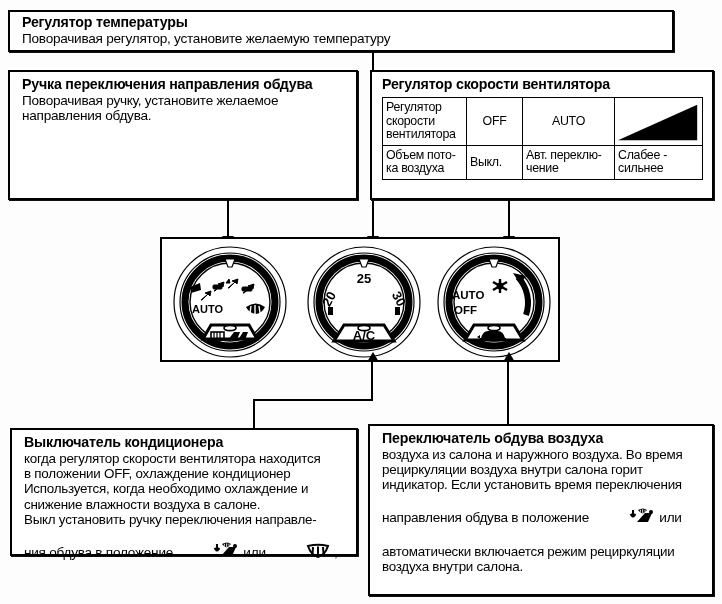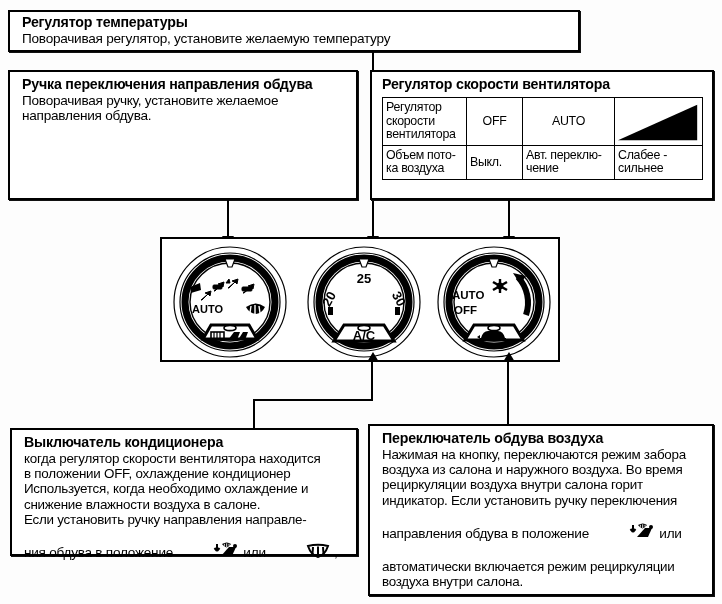--- a/index.html
+++ b/index.html
@@ -33,21 +33,21 @@
   .box-body {
     font-size: 13.6px;
     line-height: 1.13;
     letter-spacing: -0.25px;
   }
   .box-body p { margin: 0; white-space: nowrap; }
 
   
   #temp-box {
     left: 8px; top: 10px;
-    width: 572px; height: 42px;
+    width: 666px; height: 42px;
     padding: 3px 0 0 12px;
   }
 
   
   #airflow-box {
     left: 8px; top: 70px;
     width: 350px; height: 130px;
     padding: 5px 0 0 12px;
   }
 
@@ -318,21 +318,21 @@
   <div class="arrow-up" style="left:503px; top:352px;"></div>
   <div class="line vline" style="left:507px; top:362px; height:64px;"></div>
 
   <div class="box" id="ac-box">
     <div class="box-title">Выключатель кондиционера</div>
     <div class="box-body">
       <p>когда регулятор скорости вентилятора находится</p>
       <p>в положении OFF, охлаждение кондиционер</p>
       <p>Используется, когда необходимо охлаждение и</p>
       <p>снижение влажности воздуха в салоне.</p>
-      <p>Если установить ручку направления направле-</p>
+      <p>Выкл установить ручку переключения направле-</p>
       <div class="mixed-line">
         <span>ния обдува в положение </span>
         <span class="inline-ico">
           <svg width="26" height="17" viewBox="0 0 26 17">
             <path d="M4,2 v7 M4,9 l-2.5,-3 M4,9 l2.5,-3" stroke="#000" stroke-width="2" fill="none"></path>
             <path d="M8,14 l8,-9 h7 l-4,9 z" fill="#000"></path>
             <path d="M9,2 q5,-3 9,0 q-2,3.2 -4.5,3.6 Q11,5.2 9,2 z" fill="#000"></path>
             <g stroke="#fff" stroke-width="0.9">
               <line x1="11.5" y1="1.8" x2="11" y2="4.8"></line>
               <line x1="13.7" y1="1.3" x2="13.7" y2="5.2"></line>
@@ -354,24 +354,23 @@
         </span>
         <span> ,</span>
       </div>
 
     </div>
   </div>
 
   <div class="box" id="intake-box">
     <div class="box-title">Переключатель обдува воздуха</div>
     <div class="box-body">
-      <p>Нажимая на кнопку, переключаются режим забора</p>
       <p>воздуха из салона и наружного воздуха. Во время</p>
       <p>рециркуляции воздуха внутри салона горит</p>
-      <p>индикатор. Если установить ручку переключения</p>
+      <p>индикатор. Если установить время переключения</p>
       <div class="mixed-line">
         <span>направления обдува в положение </span>
         <span class="inline-ico">
           <svg width="26" height="17" viewBox="0 0 26 17">
             <path d="M4,2 v7 M4,9 l-2.5,-3 M4,9 l2.5,-3" stroke="#000" stroke-width="2" fill="none"></path>
             <path d="M8,14 l8,-9 h7 l-4,9 z" fill="#000"></path>
             <path d="M9,2 q5,-3 9,0 q-2,3.2 -4.5,3.6 Q11,5.2 9,2 z" fill="#000"></path>
             <g stroke="#fff" stroke-width="0.9">
               <line x1="11.5" y1="1.8" x2="11" y2="4.8"></line>
               <line x1="13.7" y1="1.3" x2="13.7" y2="5.2"></line>

